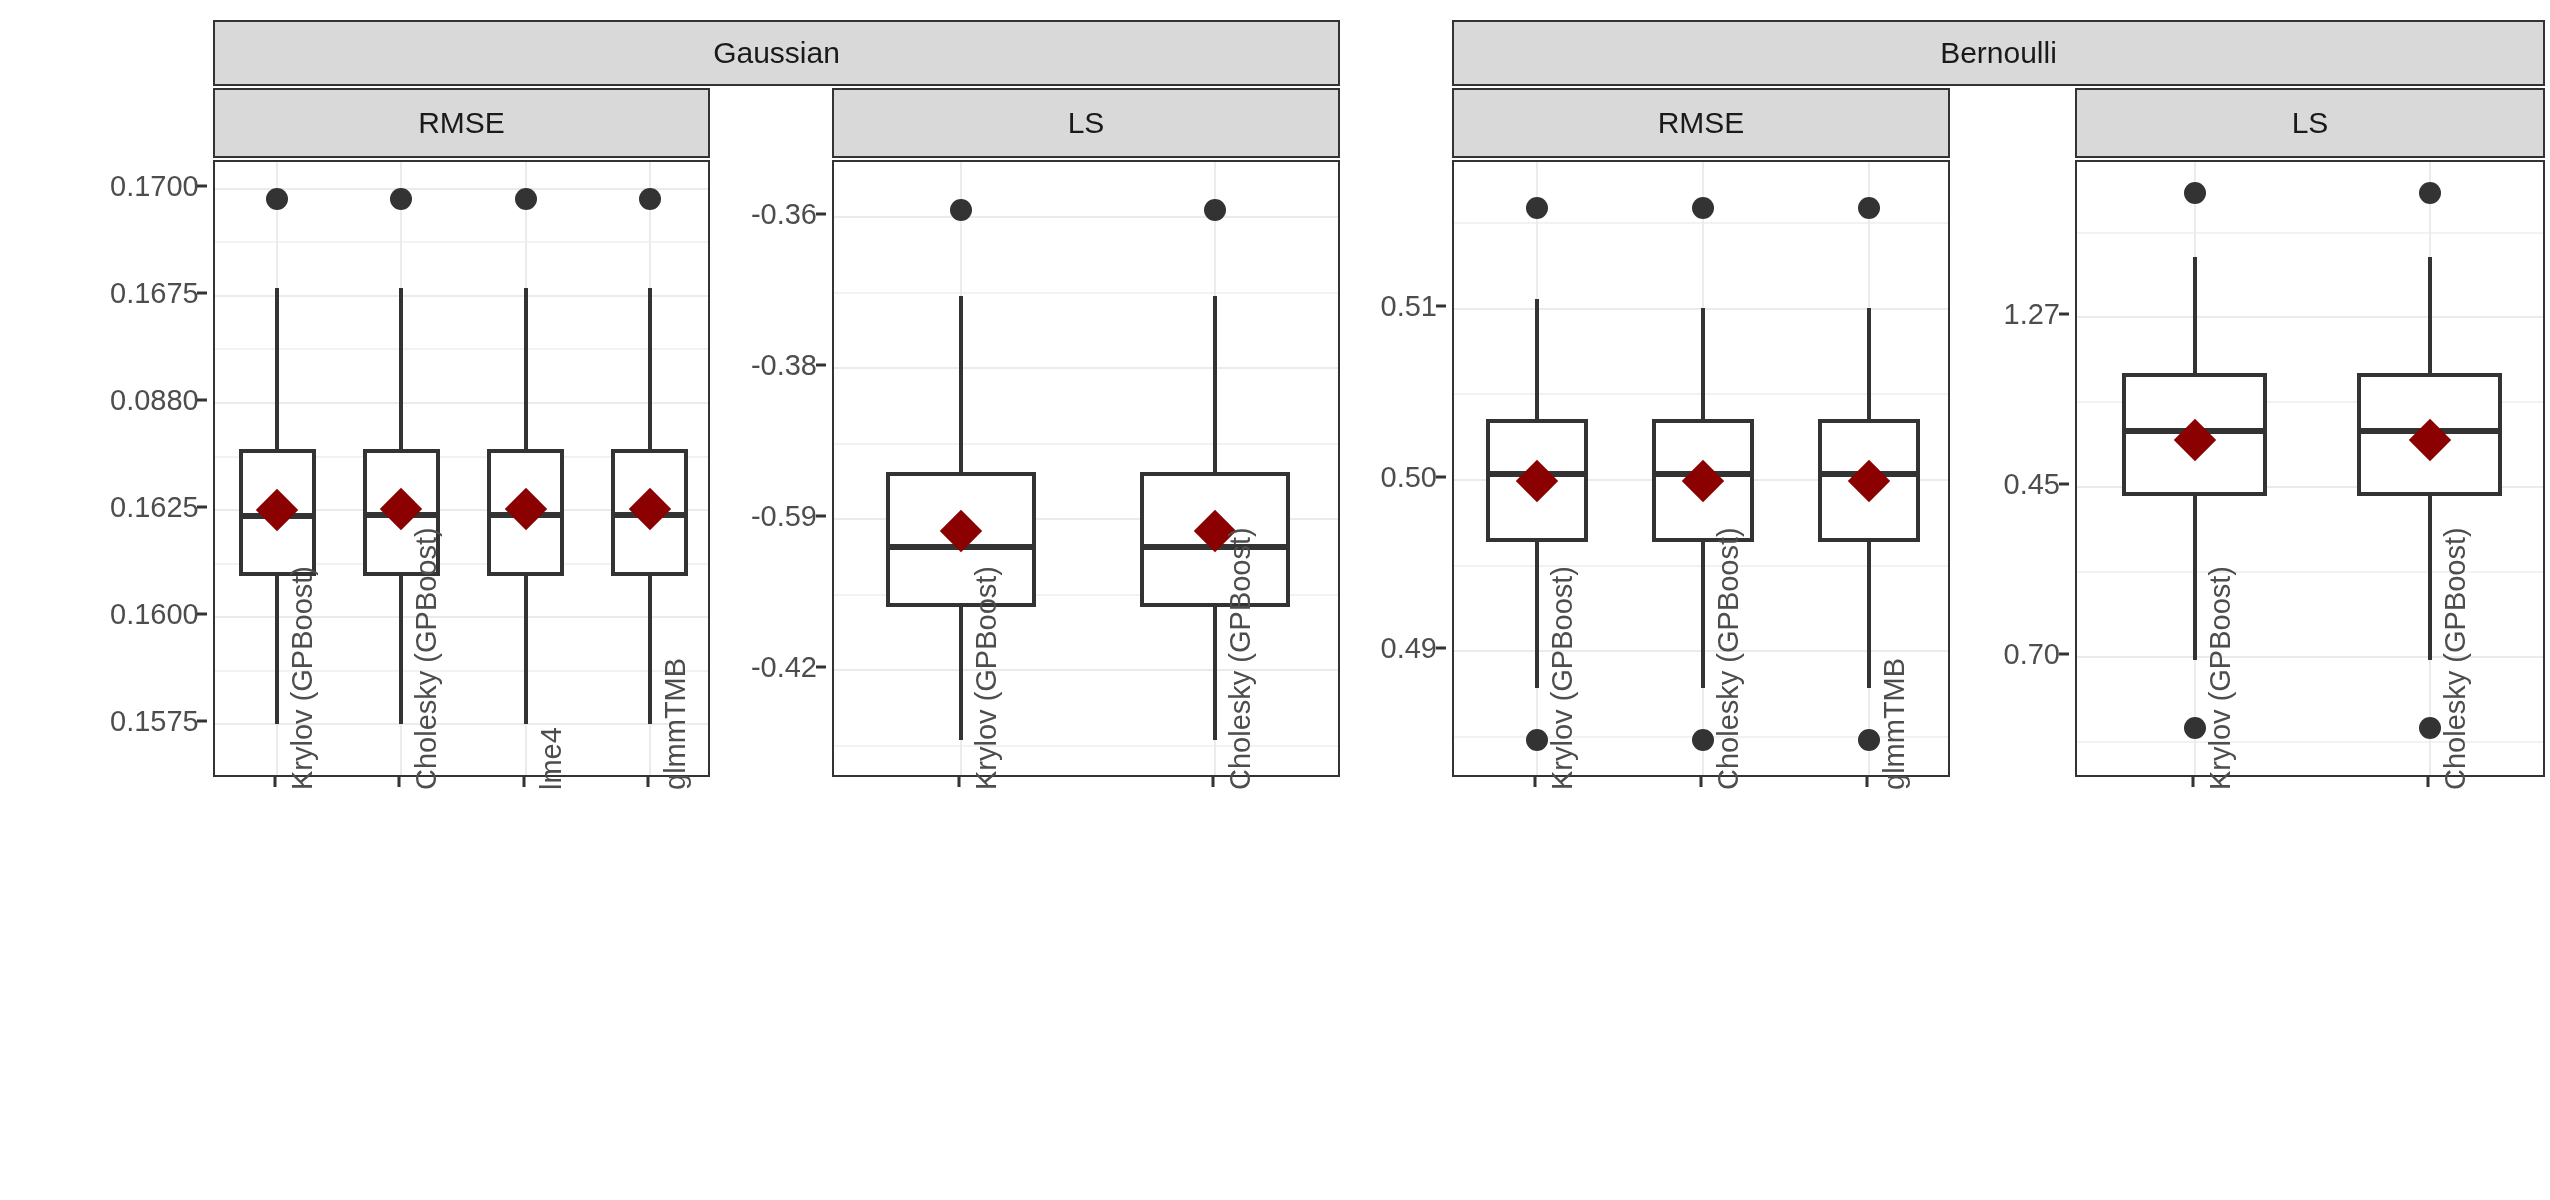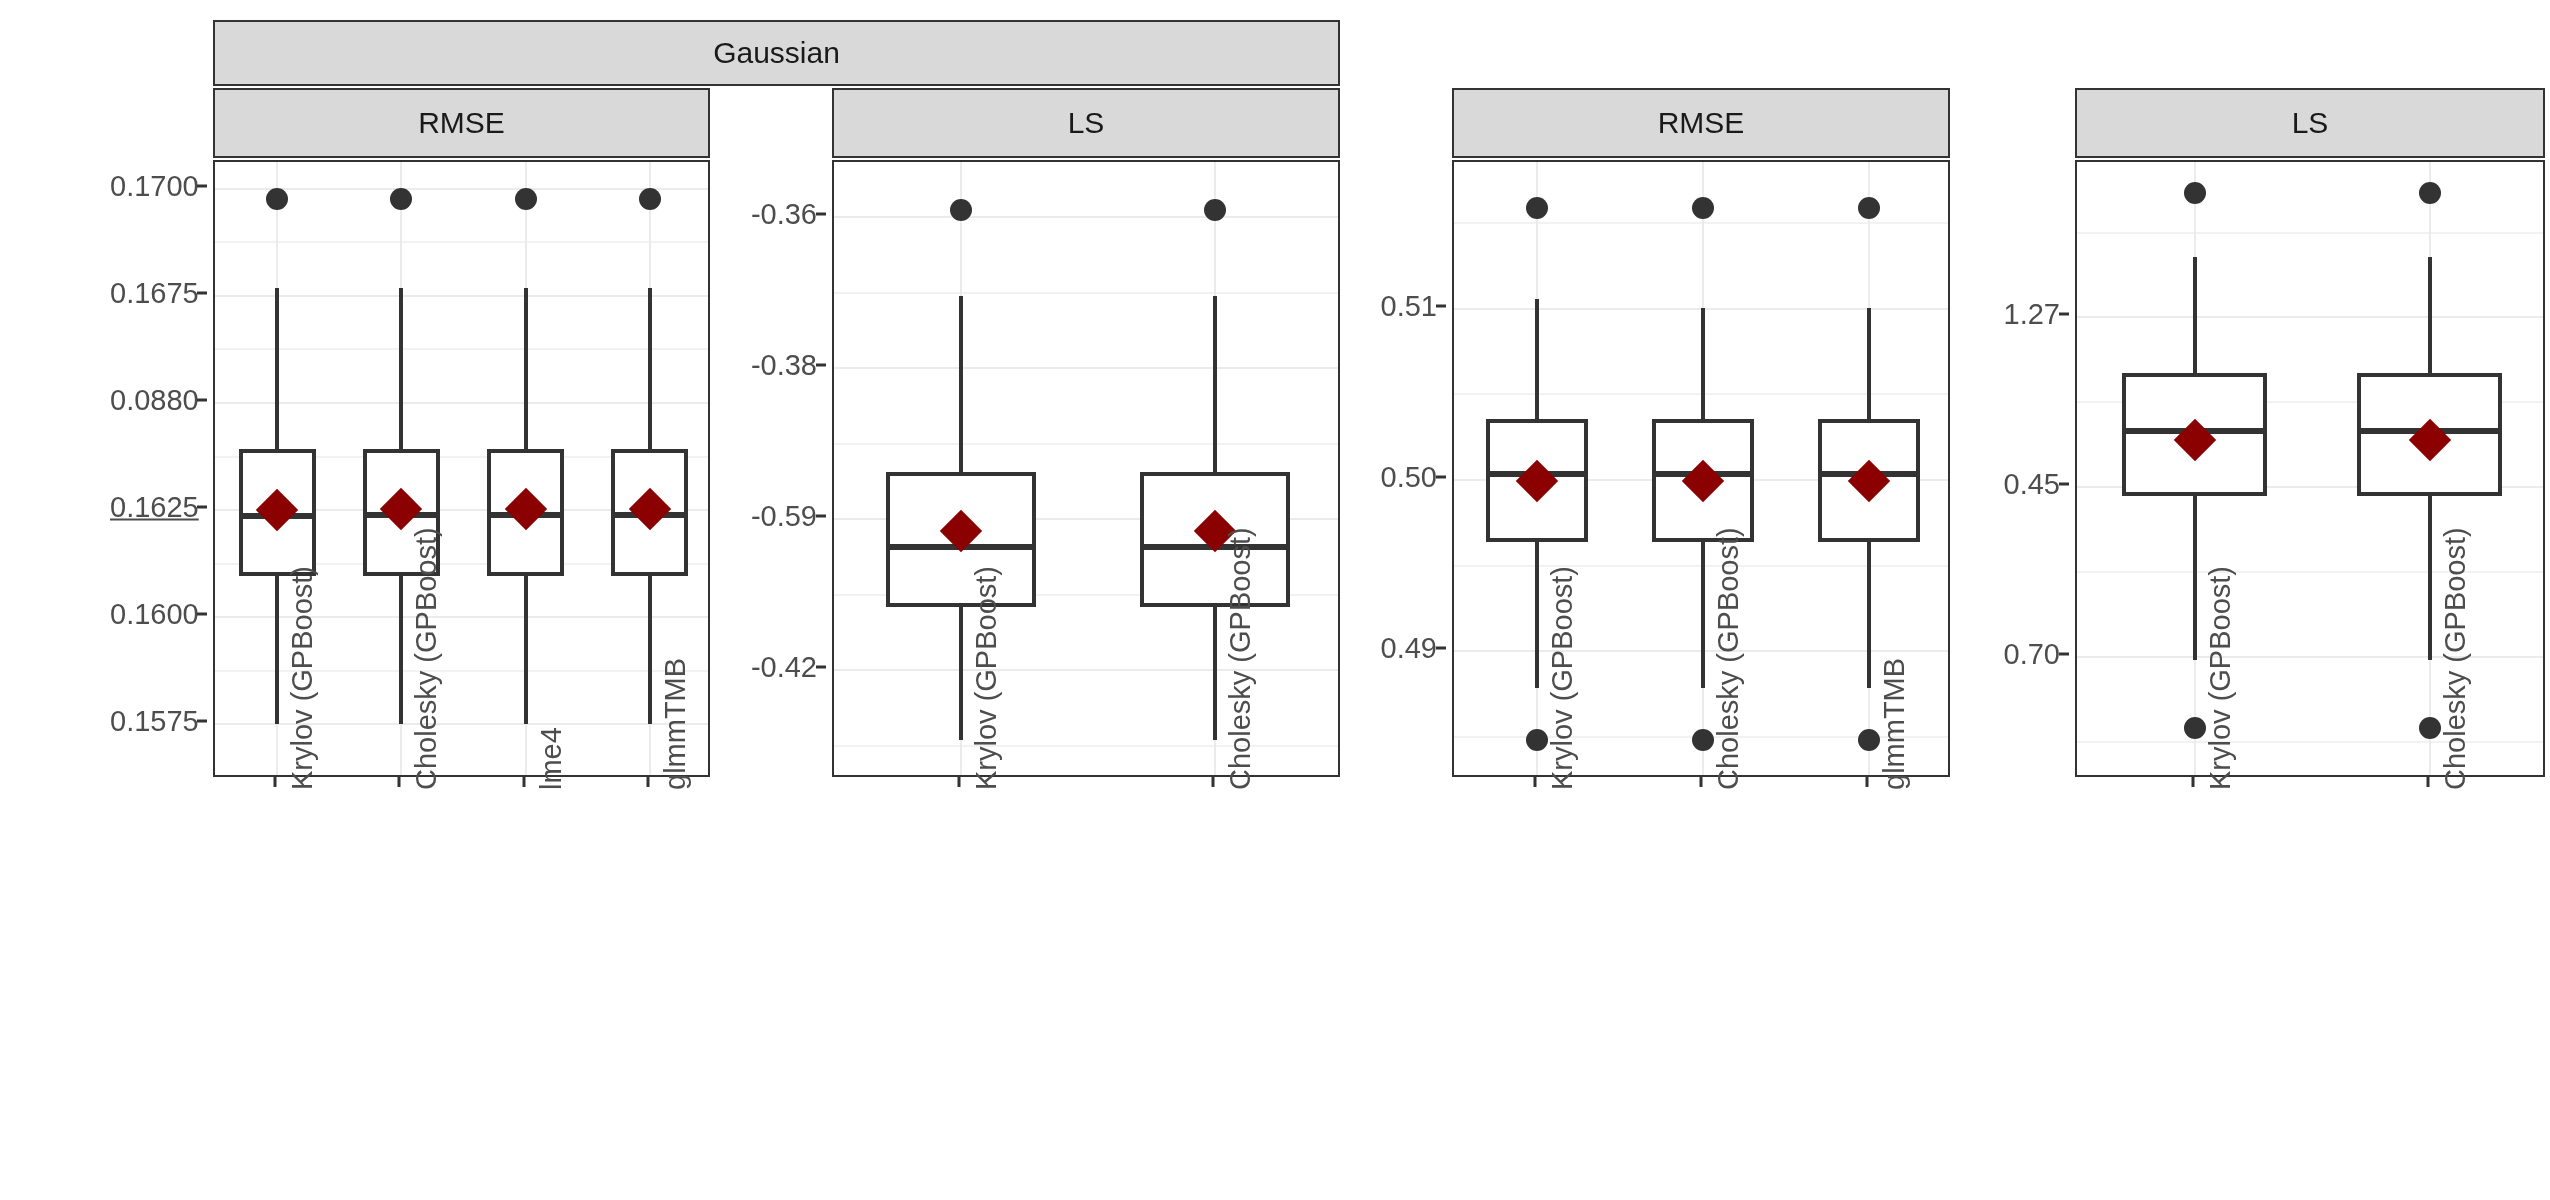--- a/index.html
+++ b/index.html
@@ -88,21 +88,21 @@
         <div class="diamond" style="left: 434.875px; top: 347.491px; width: 30px; height: 30px;"></div>
         <div class="outlier" style="left: 434.875px; top: 36.8486px; width: 22px; height: 22px;"></div>
       </div>
     </div>
     <div class="ytick" style="left: 110px; width: 88px; top: 185.708px;">0.1700</div>
     <div class="ytickmark" style="left: 197px; top: 185.708px;"></div>
     <div class="ytick" style="left: 110px; width: 88px; top: 292.826px;">0.1675</div>
     <div class="ytickmark" style="left: 197px; top: 292.826px;"></div>
     <div class="ytick" style="left: 110px; width: 88px; top: 399.944px;">0.0880</div>
     <div class="ytickmark" style="left: 197px; top: 399.944px;"></div>
-    <div class="ytick" style="left: 110px; width: 88px; top: 507.062px; text-decoration: underline;">0.1625</div>
+    <div class="ytick" style="left: 110px; width: 88px; top: 507.062px;">0.1625</div>
     <div class="ytickmark" style="left: 197px; top: 507.062px;"></div>
     <div class="ytick" style="left: 110px; width: 88px; top: 614.181px;">0.1600</div>
     <div class="ytickmark" style="left: 197px; top: 614.181px;"></div>
     <div class="ytick" style="left: 110px; width: 88px; top: 721.299px;">0.1575</div>
     <div class="ytickmark" style="left: 197px; top: 721.299px;"></div>
     <div class="xtickmark" style="left: 275.125px; top: 777px;"></div>
     <div class="xlab" style="left: 286.125px; top: 790px;">Krylov (GPBoost)</div>
     <div class="xtickmark" style="left: 399.375px; top: 777px;"></div>
     <div class="xlab" style="left: 410.375px; top: 790px;">Cholesky (GPBoost)</div>
     <div class="xtickmark" style="left: 523.625px; top: 777px;"></div>
@@ -145,20 +145,23 @@
     <div class="ytick" style="left: 729px; width: 88px; top: 365.415px;">-0.38</div>
     <div class="ytickmark" style="left: 816px; top: 365.415px;"></div>
     <div class="ytick" style="left: 729px; width: 88px; top: 516.455px;">-0.59</div>
     <div class="ytickmark" style="left: 816px; top: 516.455px;"></div>
     <div class="ytick" style="left: 729px; width: 88px; top: 667.496px;">-0.42</div>
     <div class="ytickmark" style="left: 816px; top: 667.496px;"></div>
     <div class="xtickmark" style="left: 959px; top: 777px;"></div>
     <div class="xlab" style="left: 970px; top: 790px;">Krylov (GPBoost)</div>
     <div class="xtickmark" style="left: 1213px; top: 777px;"></div>
     <div class="xlab" style="left: 1224px; top: 790px;">Cholesky (GPBoost)</div>
+    <div class="strip-outer" style="left: 1452px; top: 20px; width: 1093px; height: 66px;">
+      <span>Bernoulli</span>
+    </div>
     <div class="strip-inner" style="left: 1452px; top: 88px; width: 498px; height: 70px;">
       <span>RMSE</span>
     </div>
     <div class="panel" style="left: 1452px; top: 160px; width: 498px; height: 617px;">
       <div class="gridline-minor" style="top: 574.153px;"></div>
       <div class="gridline-minor" style="top: 402.764px;"></div>
       <div class="gridline-minor" style="top: 231.375px;"></div>
       <div class="gridline-minor" style="top: 59.9861px;"></div>
       <div class="gridline-major" style="top: 145.681px;"></div>
       <div class="gridline-major" style="top: 317.069px;"></div>

